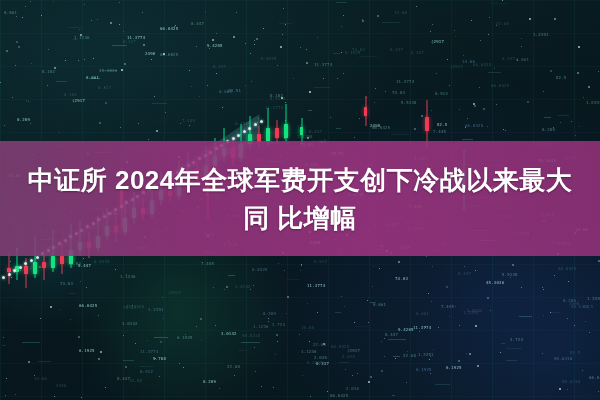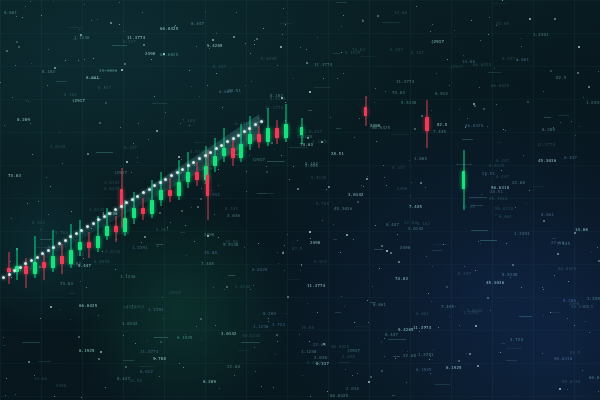--- a/index.html
+++ b/index.html
@@ -1003,14 +1003,20 @@
       <i style="left: 220.4px; top: 143.7px;"></i>
       <i style="left: 226px; top: 140.3px;"></i>
       <i style="left: 231.6px; top: 137px;"></i>
       <i style="left: 237.2px; top: 133.6px;"></i>
       <i style="left: 242.8px; top: 130.2px;"></i>
       <i style="left: 248.4px; top: 126.8px;"></i>
       <i style="left: 254px; top: 123.4px;"></i>
       <i style="left: 259.6px; top: 120px;"></i>
     </div>
 
+  <div class="band">
+    <div class="headline">
+      <span>中证所 2024年全球军费开支创下冷战以来最大同</span>
+      <span>比增幅</span>
+    </div>
+  </div>
 
 </div>
 
 </body></html>

